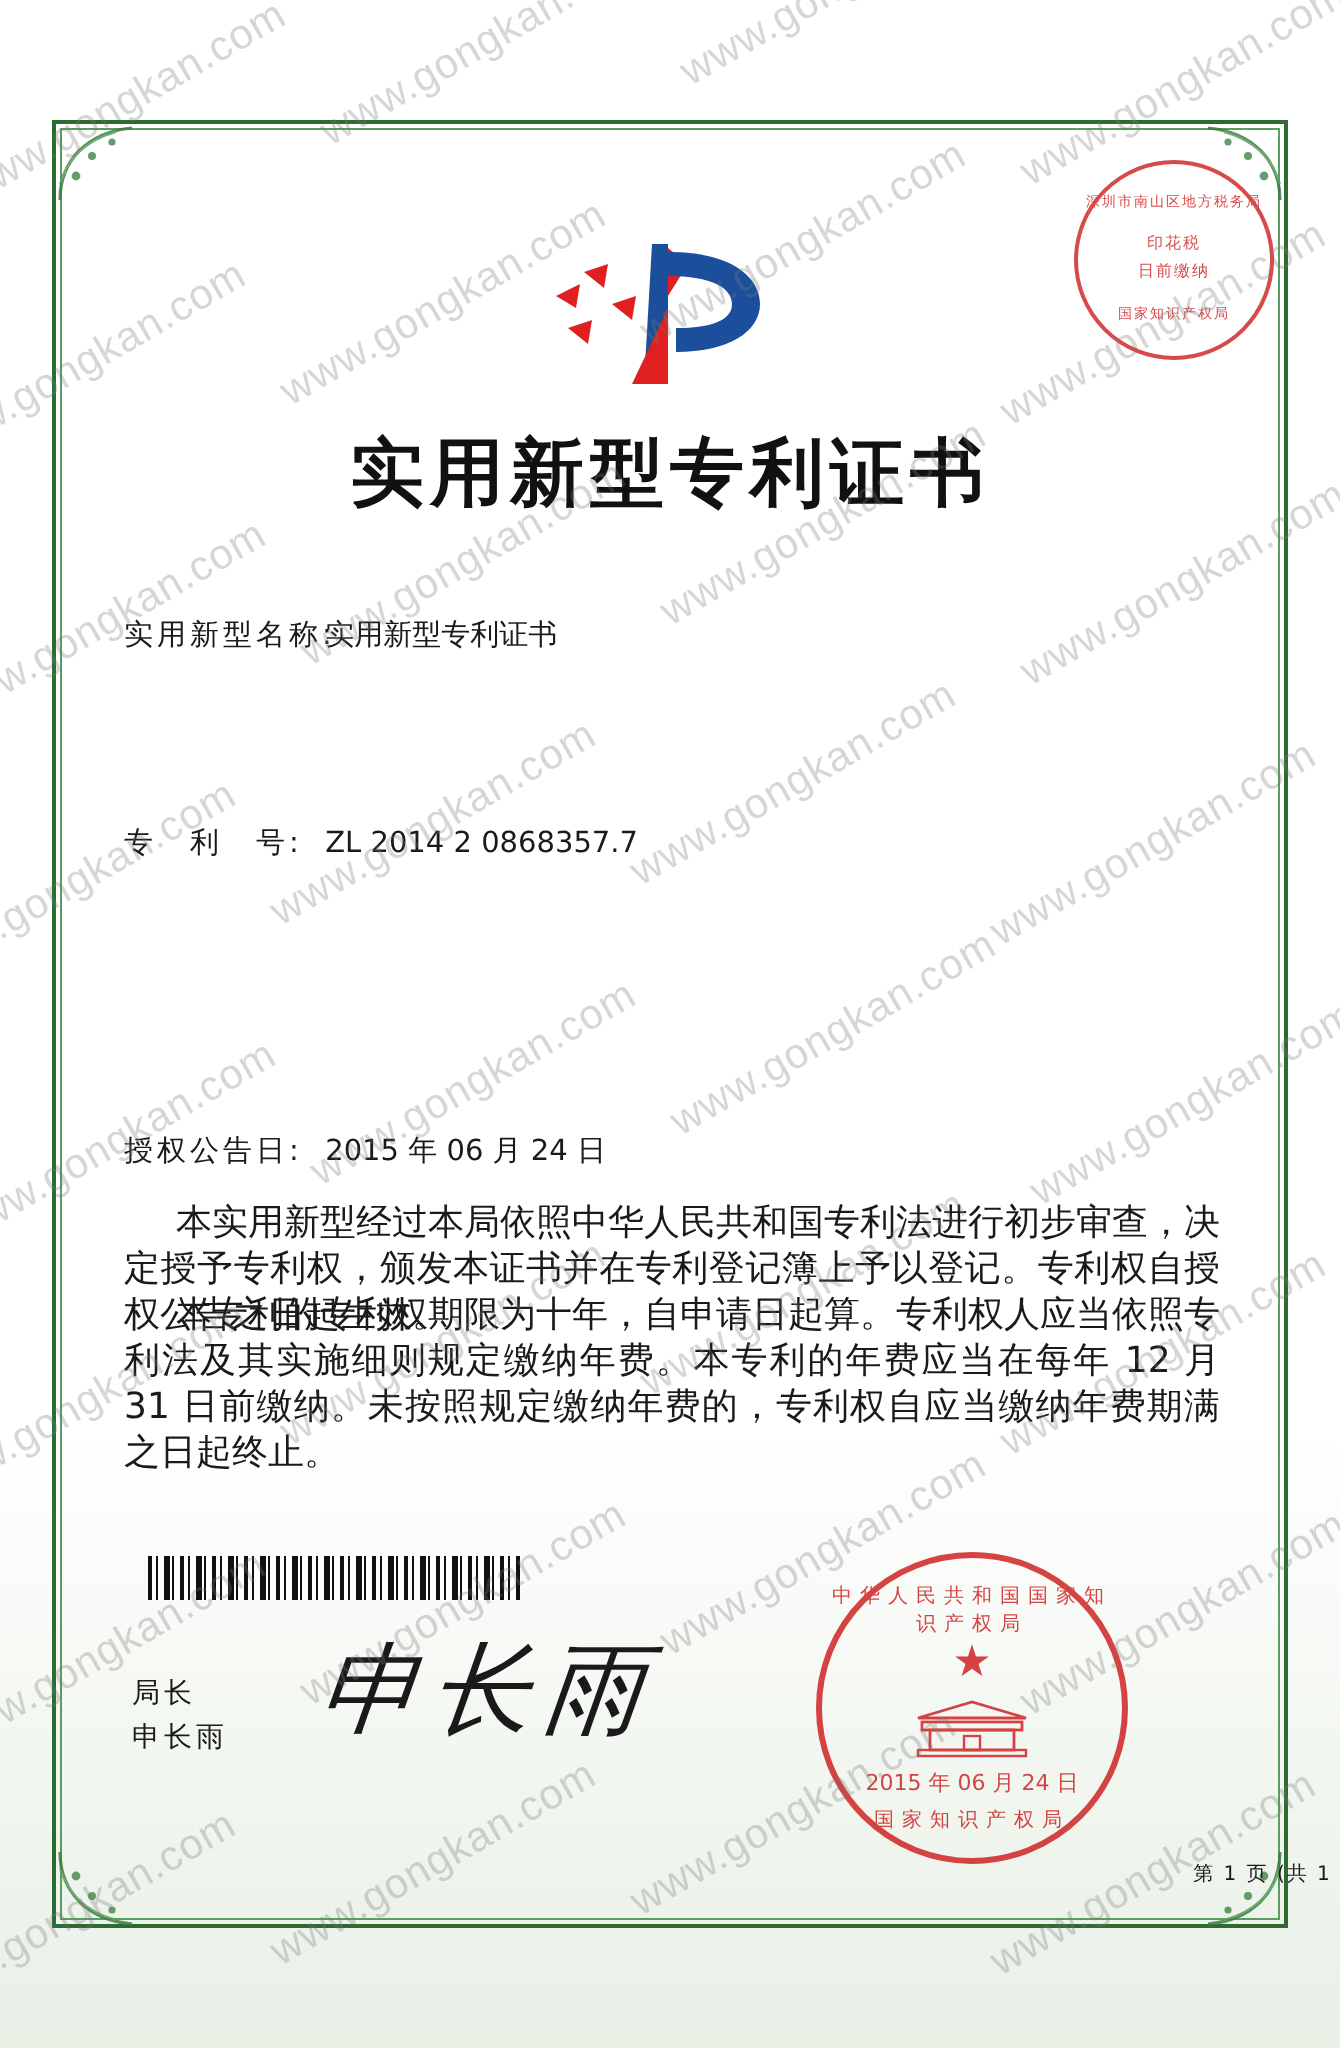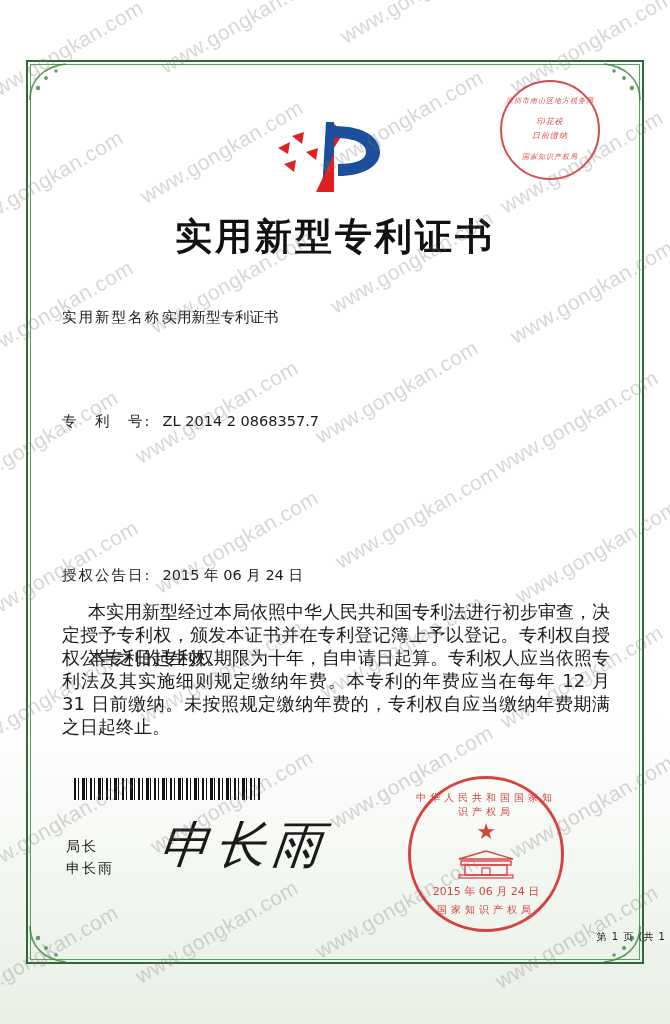--- a/index.html
+++ b/index.html
@@ -77,27 +77,26 @@
     font-size: 37px;
     font-weight: bold;
     letter-spacing: 3px;
     color: #111;
     font-family: "DejaVu Sans", "Liberation Sans", sans-serif;
   }
 
   
   #stamp-top {
     position: absolute;
-    left: 500px; top: 80px;
+    left: 537px; top: 80px;
     width: 96px; height: 96px;
     border: 2px solid #d02b2b;
     border-radius: 50%;
     color: #d02b2b;
     opacity: .85;
-    font-style: italic;
   }
   #stamp-top .st-line {
     position: absolute;
     width: 100%;
     text-align: center;
     font-size: 7px;
     letter-spacing: 1px;
   }
   #stamp-top .l1 { top: 14px; }
   #stamp-top .l2 { top: 34px; font-size: 8px; }

